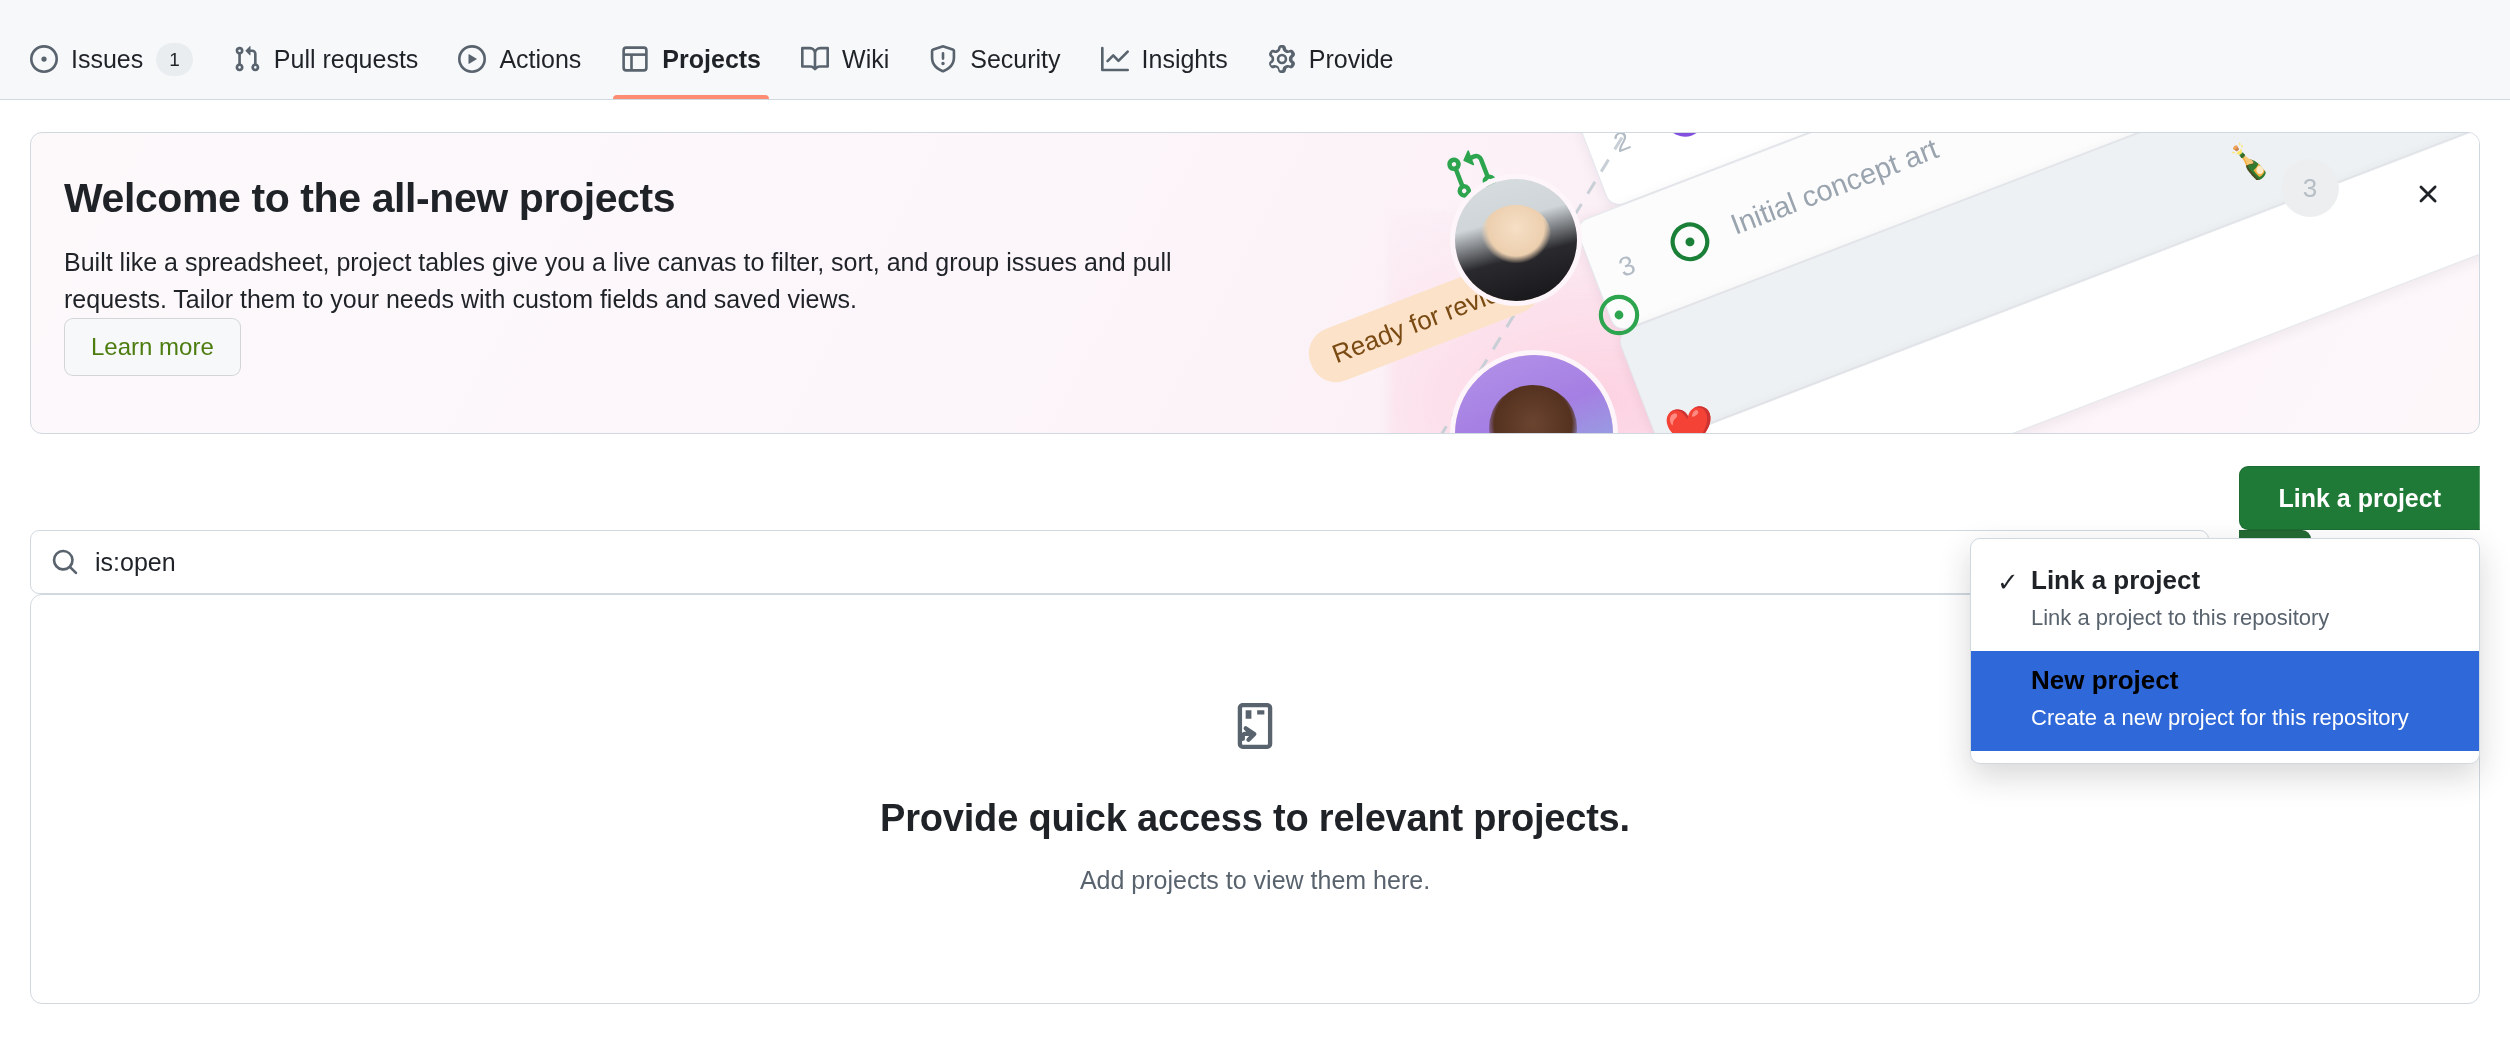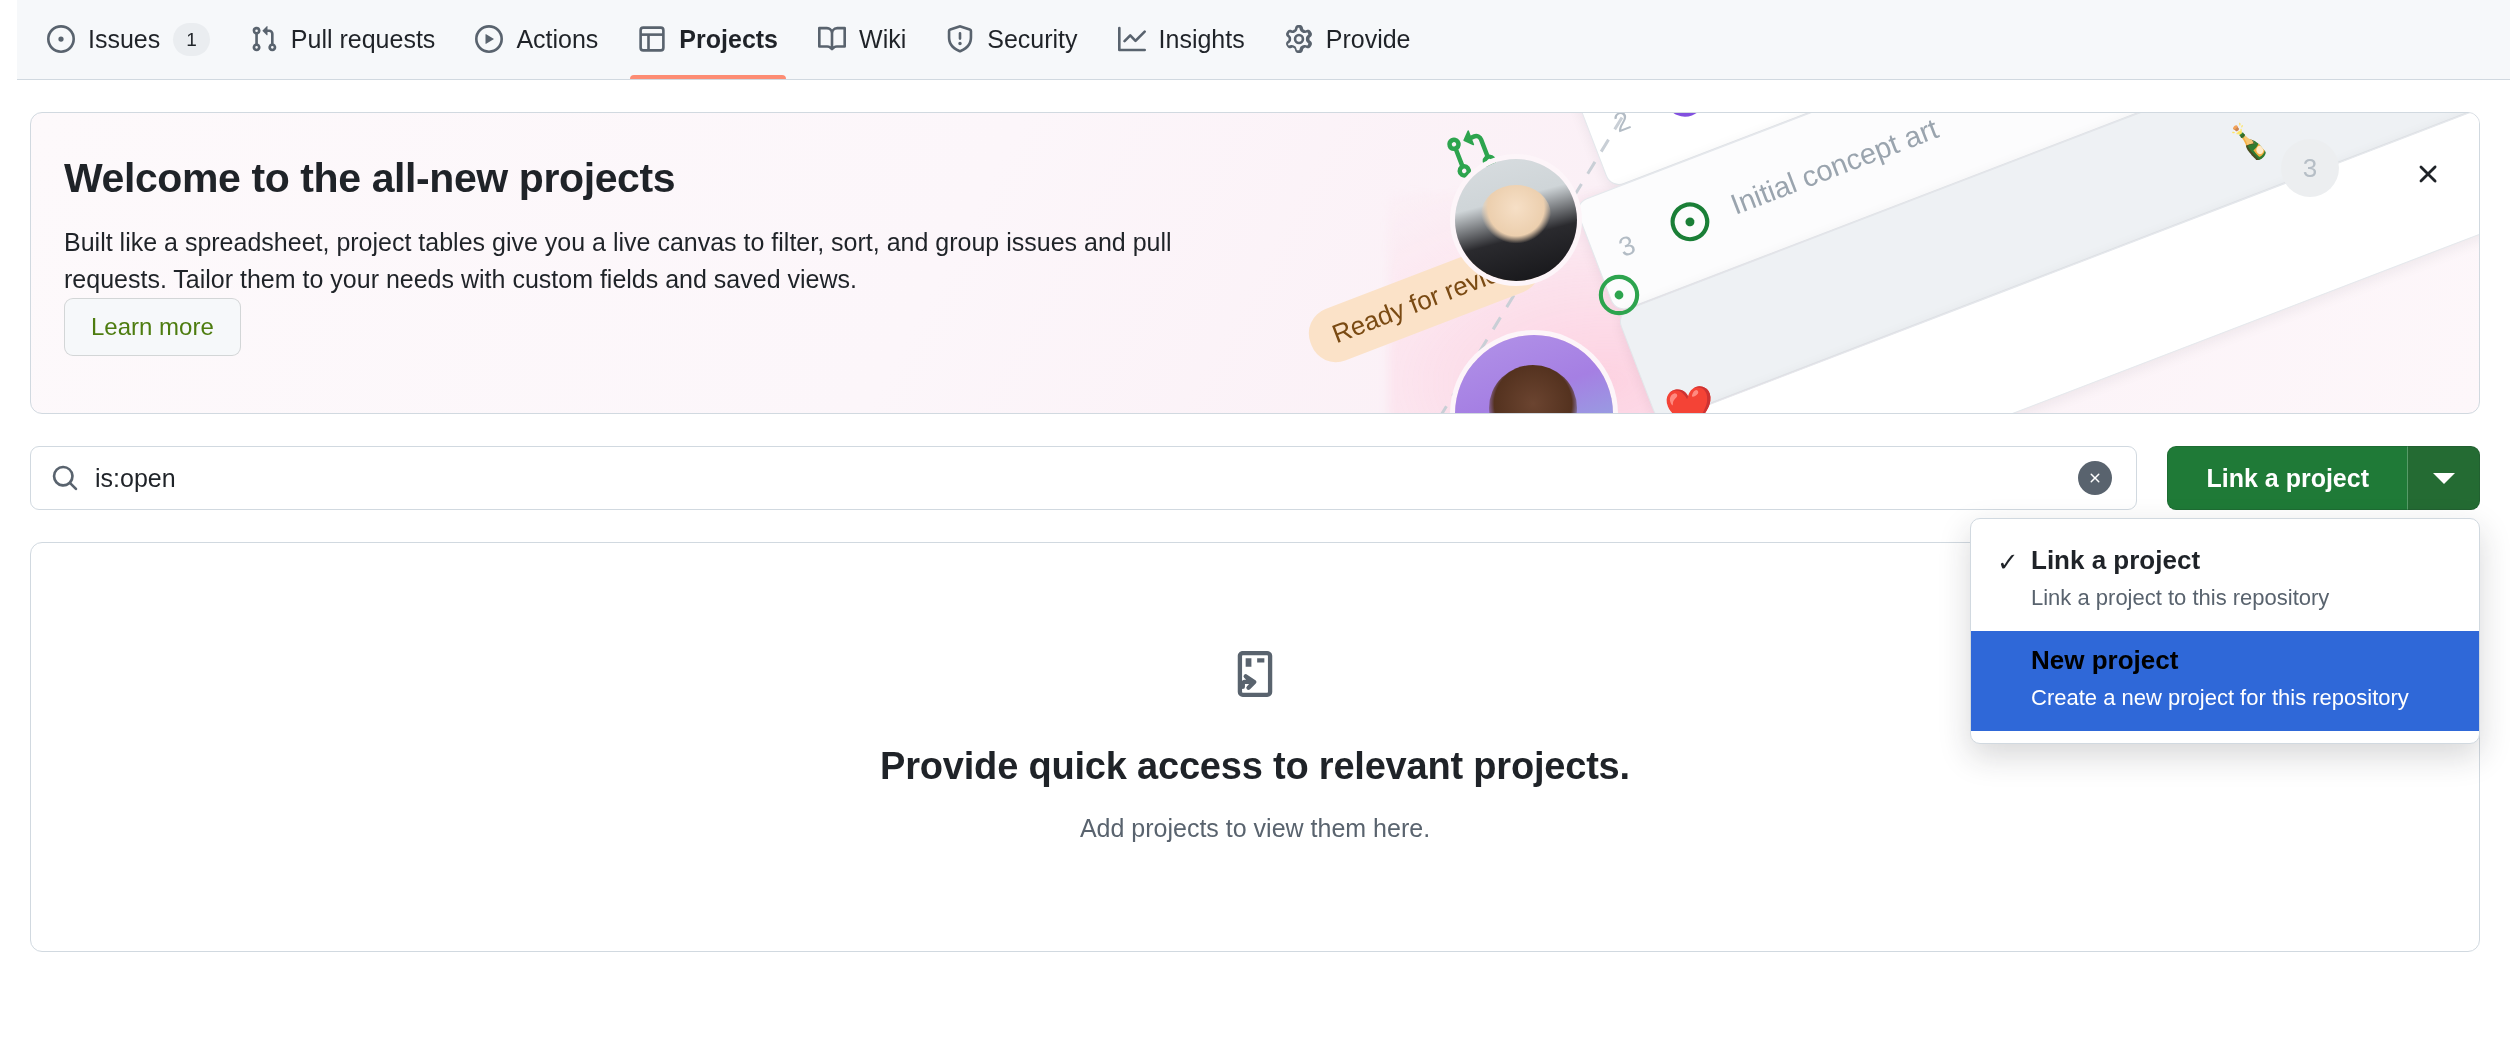--- a/index.html
+++ b/index.html
@@ -6,28 +6,27 @@
   html,body { width:2510px; height:1044px; }
   body {
     background:#ffffff;
     font-family:"Liberation Sans", sans-serif;
     color:#1f2328;
     overflow:hidden;
   }
 
   
   .repo-nav{
-    height:80px;
+    height:100px;
     background:#f6f8fa;
     border-bottom:1px solid #d1d9e0;
     display:flex;
     align-items:flex-end;
     padding:0 0 0 10px;
     position:relative;
-    margin-left:17px;
   }
   .nav-list{ display:flex; align-items:stretch; height:80px; }
   .nav-item{
     display:flex; align-items:center; gap:13px;
     padding:0 20px;
     height:80px;
     position:relative;
     cursor:pointer;
     font-size:25px;
     color:#1f2328;
@@ -237,21 +236,21 @@
     flex:1;
     height:100%;
   }
   .clear-btn{
     width:34px; height:34px; border-radius:50%;
     background:#59636e; color:#ffffff;
     display:flex; align-items:center; justify-content:center;
     font-size:19px; cursor:pointer;
     margin-right:4px;
   }
-  .split-btn{ display:flex; position:relative; }
+  .split-btn{ display:flex; position:relative;flex-direction:column; }
   .btn-primary{
     background:#1f7a37;
     color:#ffffff;
     font-size:25px;
     font-weight:600;
     border:1px solid rgba(31,35,40,.15);
     border-right:1px solid rgba(255,255,255,.25);
     border-radius:9px 0 0 9px;
     padding:0 38px;
     height:64px;
@@ -312,21 +311,20 @@
     font-size:22px;
     color:#59636e;
     padding-left:34px;
     line-height:1.42;
   }
   .dd-item.sel .dd-title{ color:#000000; padding-left:34px; }
   .dd-item.sel .dd-desc{ color:#ffffff; }
 
   
   .empty-card{
-    margin-top:32px;
     border:1px solid #d1d9e0;
     border-radius:12px;
     height:410px;
     display:flex;
     flex-direction:column;
     align-items:center;
     justify-content:center;
     background:#ffffff;
   }
   .empty-ico{ color:#59636e; margin-bottom:44px; }

